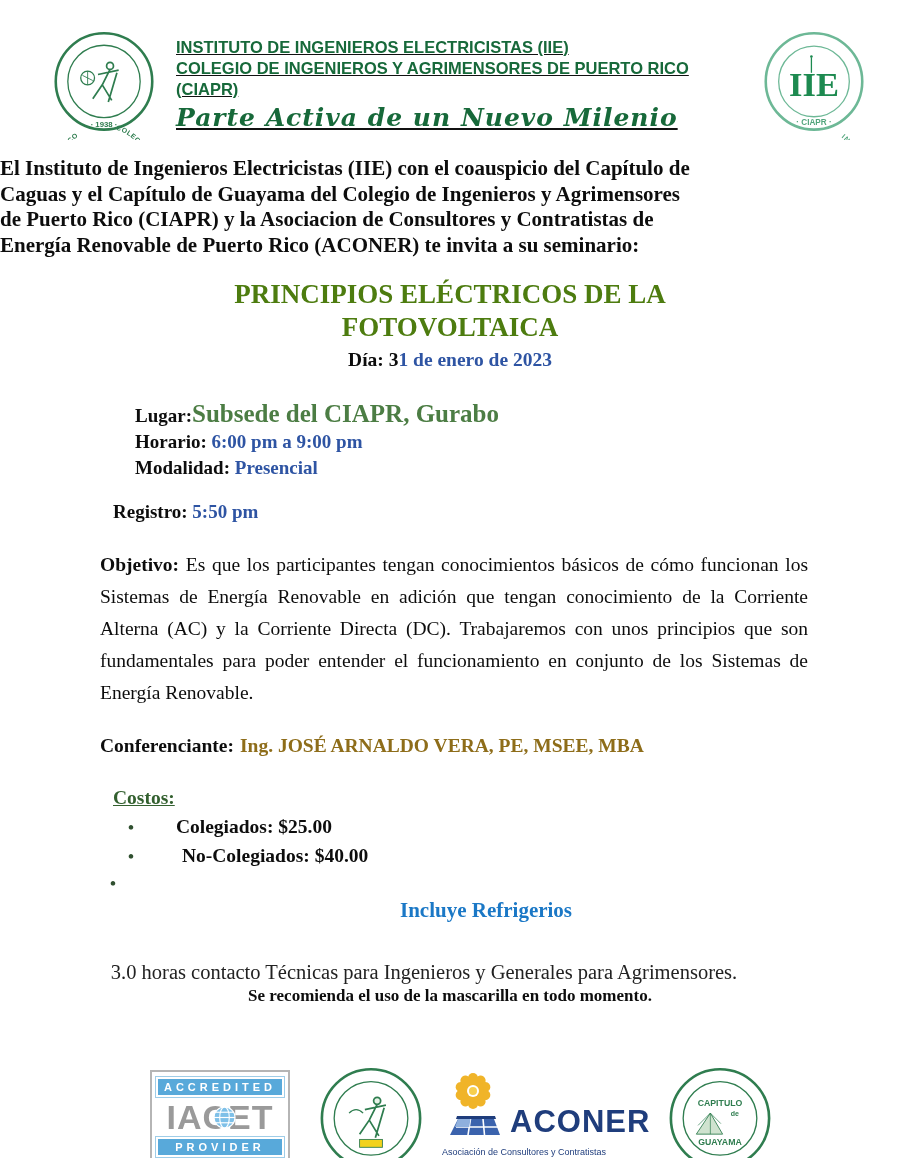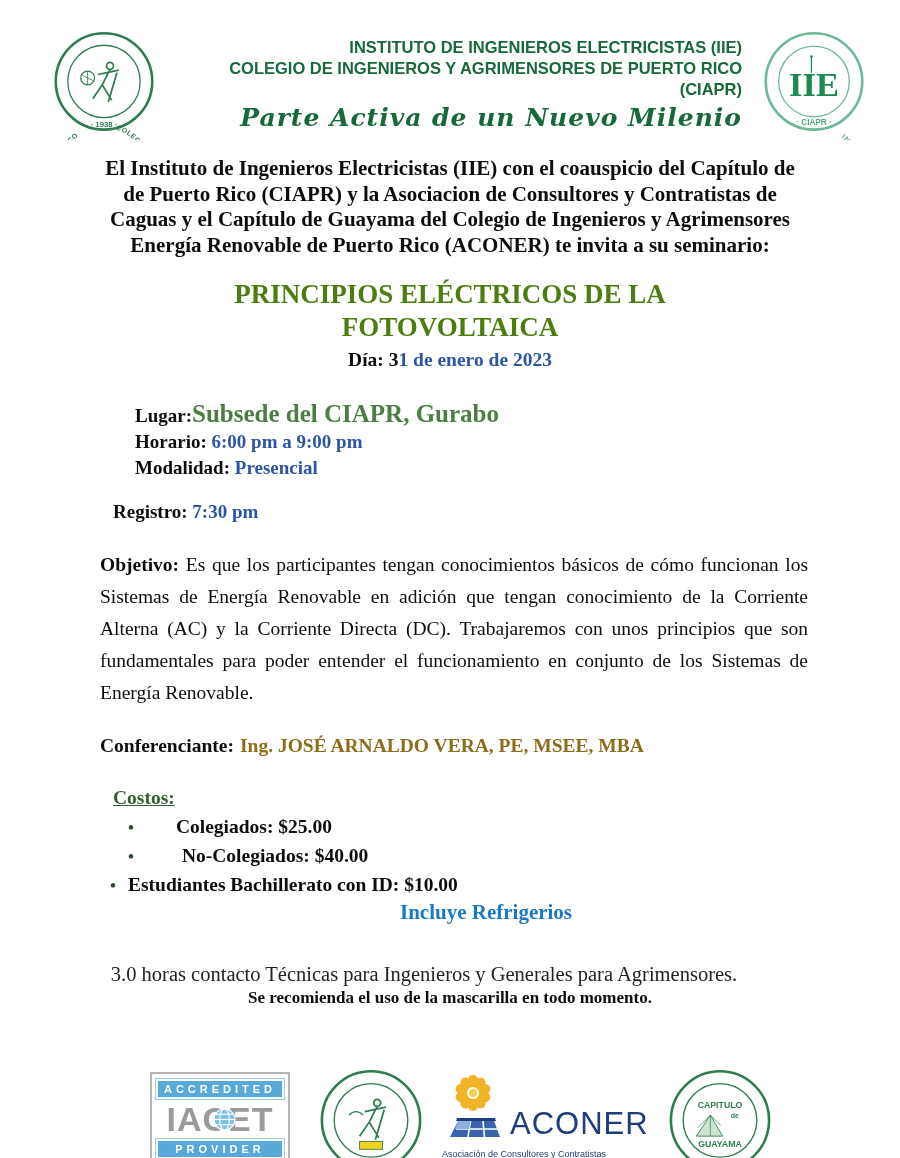--- a/index.html
+++ b/index.html
@@ -4,25 +4,25 @@
 <style>
   * { margin:0; padding:0; box-sizing:border-box; }
   body { background:#e8e8e8; }
   .page {
     width:900px; height:1158px; margin:0 auto; background:#ffffff;
     font-family:"Liberation Serif", serif; color:#111; overflow:hidden; position:relative;
   }
   
   .header { display:flex; align-items:center; justify-content:space-between; padding:28px 20px 0 38px; }
   .seal { flex:0 0 auto; }
-  .header-center { flex:1; text-align:right; padding:0 6px; }
+  .header-center { flex:1; text-align:left; padding:0 6px;text-decoration:underline; }
   .org-line { font-family:"Liberation Sans", sans-serif; font-weight:bold; font-size:16.5px; line-height:21px; color:#17693a; }
   .tagline { font-family:"DejaVu Serif", serif; font-style:italic; font-weight:bold; font-size:25px; color:#17693a; margin-top:3px; letter-spacing:1px; }
   
-  .intro { margin-top:16px; text-align:center; font-weight:bold; font-size:21px; line-height:25.5px; color:#0d0d0d; }
+  .intro { margin-top:16px; text-align:left; font-weight:bold; font-size:21px; line-height:25.5px; color:#0d0d0d; }
   
   .title { margin-top:20px; text-align:center; font-weight:bold; font-size:27px; line-height:33px; color:#4d7c0f; }
   .date-line { text-align:center; font-weight:bold; font-size:19.5px; margin-top:5px; color:#0d0d0d; }
   .date-line .blue { color:#2e54a3; }
   
   .info { margin:30px 0 0 135px; }
   .info-row { font-weight:bold; font-size:19px; line-height:26px; color:#0d0d0d; }
   .lugar-value { font-size:25px; color:#4c7d44; }
   .blue-value { color:#2e54a3; }
   .registro-row { margin:20px 0 0 113px; font-weight:bold; font-size:19px; color:#0d0d0d; }
@@ -46,21 +46,21 @@
   
   .sponsors { margin:58px 0 0 150px; display:flex; align-items:center; }
   .iacet { width:140px; height:102px; border:2px solid #b5b5b5; background:#fff; padding:5px 4px; text-align:center; font-family:"Liberation Sans", sans-serif; }
   .iacet-bar { background:#58a9da; border:2px solid #fff; outline:1px solid #9fcde8; color:#fff; font-size:11px; font-weight:bold; letter-spacing:4px; padding:2px 0; }
   .iacet-name-wrap { position:relative; height:40px; }
   .iacet-name { font-size:34px; font-weight:bold; color:#9a9a9a; letter-spacing:1px; line-height:40px; }
   .globe { position:absolute; left:57px; top:9px; width:23px; height:23px; }
   .seal-gap1 { width:24px; } .seal-gap2 { width:14px; } .seal-gap3 { width:26px; }
   .aconer { display:flex; align-items:flex-start; width:195px; flex-direction:column; font-family:"Liberation Sans", sans-serif; }
   .aconer-top { display:flex; align-items:center; }
-  .aconer-name { font-size:31px; font-weight:normal; color:#1f3d7c; letter-spacing:1px; margin-left:6px; margin-top:26px; }
+  .aconer-name { font-size:31px; font-weight:bold; color:#1f3d7c; letter-spacing:1px; margin-left:6px; margin-top:26px; }
   .aconer-tag { font-size:9px; font-weight:normal; color:#1f3d7c; line-height:11px; margin-top:2px; width:100%; }
 </style>
 </head>
 <body>
 
 <div class="page">
 
   <div class="header">
 
     <svg class="seal" width="132" height="112" viewBox="0 0 130 130">
@@ -98,22 +98,22 @@
       </text>
       <line x1="62" y1="34" x2="62" y2="52" stroke="#1d8a50" stroke-width="1.5"></line>
       <circle cx="62" cy="33" r="1.5" fill="#1d8a50"></circle>
       <text x="65" y="79" text-anchor="middle" font-family="Liberation Serif, serif" font-size="40" font-weight="bold" fill="#1d8a50">IIE</text>
       <text x="65" y="113" text-anchor="middle" font-family="Liberation Sans, sans-serif" font-size="9.5" font-weight="bold" fill="#52a57c">· CIAPR ·</text>
     </svg>
   </div>
 
   <div class="intro">
     <div>El Instituto de Ingenieros Electricistas (IIE) con el coauspicio del Capítulo de</div>
+    <div>Caguas y el Capítulo de Guayama del Colegio de Ingenieros y Agrimensores</div>
     <div>de Puerto Rico (CIAPR)  y la Asociacion de Consultores y Contratistas de</div>
-    <div>Caguas y el Capítulo de Guayama del Colegio de Ingenieros y Agrimensores</div>
     <div>Energía Renovable de Puerto Rico (ACONER) te invita a su seminario:</div>
   </div>
 
   <div class="title">
     <div>PRINCIPIOS ELÉCTRICOS DE LA</div>
     <div>FOTOVOLTAICA</div>
   </div>
   <div class="date-line">
     <span>Día: 3</span><span class="blue">1 de enero de 2023</span>
   </div>
@@ -123,21 +123,21 @@
       <span>Lugar:</span><span class="lugar-value">Subsede del CIAPR, Gurabo</span>
     </div>
     <div class="info-row">
       <span>Horario:</span> <span class="blue-value">6:00 pm a 9:00 pm</span>
     </div>
     <div class="info-row">
       <span>Modalidad:</span> <span class="blue-value">Presencial</span>
     </div>
   </div>
   <div class="registro-row">
-    <span>Registro:</span> <span class="blue-value">7:30 pm</span>
+    <span>Registro:</span> <span class="blue-value">5:50 pm</span>
   </div>
 
   <div class="objetivo">
     <span class="label">Objetivo:</span><span> Es que los participantes tengan conocimientos básicos de cómo funcionan los Sistemas de Energía Renovable en adición que tengan conocimiento de la Corriente Alterna (AC) y la Corriente Directa (DC). Trabajaremos con unos principios que son fundamentales para poder entender el funcionamiento en conjunto de los Sistemas de Energía Renovable.</span>
   </div>
 
   <div class="conferenciante">
     <span>Conferenciante:</span><span class="value">Ing. JOSÉ ARNALDO VERA, PE, MSEE, MBA</span>
   </div>
 
@@ -145,21 +145,20 @@
   <div class="cost-row r1">
     <span class="dot">•</span>
     <span>Colegiados: $25.00</span>
   </div>
   <div class="cost-row r2">
     <span class="dot">•</span>
     <span>No-Colegiados: $40.00</span>
   </div>
   <div class="cost-row r3">
     <span class="dot">•</span>
-    <span>Estudiantes Bachillerato con ID: $10.00</span>
   </div>
   <div class="refrigerios">Incluye Refrigerios</div>
 
   <div class="hours">3.0 horas contacto Técnicas para Ingenieros y Generales para Agrimensores.</div>
   <div class="mask">Se recomienda el uso de la mascarilla en todo momento.</div>
 
   <div class="sponsors">
 
     <div class="iacet">
       <div class="iacet-bar">ACCREDITED</div>

